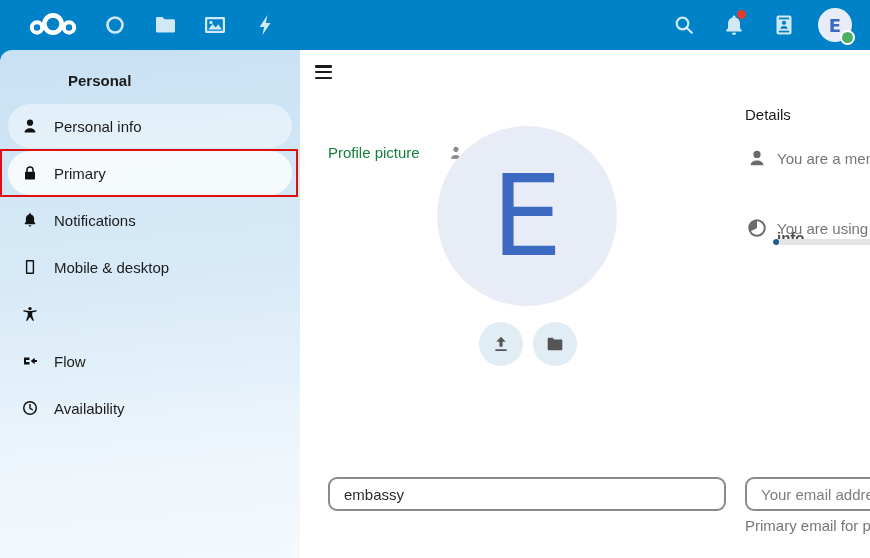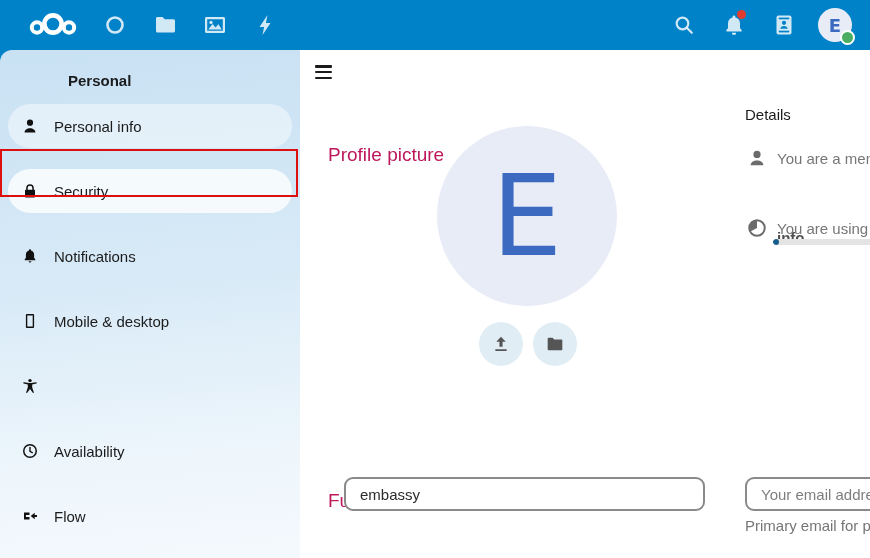--- a/index.html
+++ b/index.html
@@ -17,38 +17,38 @@
                    display:flex; align-items:center; justify-content:center; cursor:pointer;
                    font:700 18px "DejaVu Sans",sans-serif; }
   #status-dot { position:absolute; right:-3px; bottom:-3px; width:15px; height:15px; border-radius:50%;
                 border:2px solid #fff; }
 
   
   #sidebar { position:absolute; left:0; top:50px; width:300px; height:508px;
              border-top-left-radius:12px;
              background:linear-gradient(175deg,#c8e1f3 0%,#d8eaf7 45%,#eef6fc 80%,#f4f9fd 100%); }
   #sidebar-heading { position:absolute; left:68px; top:22px; font-size:15px; font-weight:700; color:#1b1b1b; }
-  #nav { position:absolute; left:8px; top:54px; width:284px; display:flex; flex-direction:column; gap:21px; }
+  #nav { position:absolute; left:8px; top:54px; width:284px; display:flex; flex-direction:column; gap:3px; }
   .nav-item { height:44px; border-radius:22px; display:flex; align-items:center; gap:16px;
               padding:0 14px; font-size:15px; color:#1b1b1b; cursor:pointer; }
   .nav-item .nicon { width:16px; height:16px; flex:0 0 16px; color:#111; }
   .nav-item .nicon svg { width:100%; height:100%; display:block; }
   .nav-item.active-soft { background:rgba(255,255,255,.45); }
   .nav-item.active { background:rgba(255,255,255,.78); }
   #security-annotation { position:absolute; left:0; top:99px; width:298px; height:48px;
                          border:2px solid #dd0f0f; pointer-events:none; z-index:5; }
 
   
   #main { position:absolute; left:300px; top:50px; width:570px; height:508px; background:#fff; }
   #hamburger { position:absolute; left:15px; top:15px; width:17px; height:14px; cursor:pointer;
                display:flex; flex-direction:column; justify-content:space-between; }
   #hamburger span { display:block; height:2.5px; background:#1b1b1b; border-radius:1px; }
 
   .field-label-row { position:absolute; display:flex; align-items:center; gap:28px; }
-  .field-label { font-size:19px; color:#be185d; }
+  .field-label { font-size:15px; color:#15803d; }
   .scope-icon { width:16px; height:16px; color:#8a8a8a; cursor:pointer; }
   .scope-icon svg { width:100%; height:100%; display:block; }
 
   #big-avatar { position:absolute; left:137px; top:76px; width:180px; height:180px; border-radius:50%;
                 display:flex; align-items:center; justify-content:center;
                 font:400 112px/1 "DejaVu Sans",sans-serif; }
   .round-btn { position:absolute; top:272px; width:44px; height:44px; border-radius:50%; border:none;
                background:#e0edf5; color:#555; cursor:pointer;
                display:flex; align-items:center; justify-content:center; }
   .round-btn svg { width:18px; height:18px; display:block; }
@@ -146,21 +146,21 @@
         </span>
         <span>Personal info</span>
       </div>
 
       <div class="nav-item active">
         <span class="nicon">
           <svg viewBox="0 0 16 16" fill="currentColor">
               <path d="M4.2 6.8V5a3.8 3.8 0 0 1 7.6 0v1.8h.6c.3 0 .6.3.6.6v6.4c0 .3-.3.6-.6.6H3.6a.6.6 0 0 1-.6-.6V7.4c0-.3.3-.6.6-.6zm1.5 0h4.6V5a2.3 2.3 0 0 0-4.6 0z"></path>
             </svg>
         </span>
-        <span>Security</span>
+        <span>Primary</span>
       </div>
 
       <div class="nav-item">
         <span class="nicon">
           <svg viewBox="0 0 16 16" fill="currentColor">
               <path d="M8 1.2c.5 0 1 .4 1 1v.3c1.8.4 3.1 2 3.1 4v3.3l1.1 1.5c.3.4 0 .9-.4.9H3.2c-.4 0-.7-.5-.4-.9l1.1-1.5V6.5c0-2 1.3-3.6 3.1-4v-.3c0-.6.5-1 1-1zM6.6 13.2h2.8a1.4 1.4 0 0 1-2.8 0z"></path>
             </svg>
         </span>
         <span>Notifications</span>
       </div>
@@ -180,33 +180,33 @@
           <svg viewBox="0 0 16 16" fill="currentColor">
               <circle cx="8" cy="2.6" r="1.7"></circle>
               <path d="M1.6 5.4c-.7-.2-.4-1.2.3-1.1L7 5.1h2l5.1-.8c.7-.1 1 .9.3 1.1l-4.2 1v3l1.6 4.9c.2.6-.7 1-1 .5L8 11l-2.8 3.8c-.3.5-1.2.1-1-.5l1.6-4.9v-3z"></path>
             </svg>
         </span>
       </div>
 
       <div class="nav-item">
         <span class="nicon">
           <svg viewBox="0 0 16 16" fill="currentColor">
+              <path d="M2 4.5h5.5V7H4v2h3.5v2.5H2zM8.7 8l4-3.2v2.1H15v2.2h-2.3v2.1z"></path>
+            </svg>
+        </span>
+        <span>Flow</span>
+      </div>
+
+      <div class="nav-item">
+        <span class="nicon">
+          <svg viewBox="0 0 16 16" fill="currentColor">
               <path d="M8 1a7 7 0 1 1 0 14A7 7 0 0 1 8 1zm0 1.5a5.5 5.5 0 1 0 0 11 5.5 5.5 0 0 0 0-11zm.7 1.5v3.9l2.4 1.4-.7 1.2L7.3 8.7V4z"></path>
             </svg>
         </span>
         <span>Availability</span>
-      </div>
-
-      <div class="nav-item">
-        <span class="nicon">
-          <svg viewBox="0 0 16 16" fill="currentColor">
-              <path d="M2 4.5h5.5V7H4v2h3.5v2.5H2zM8.7 8l4-3.2v2.1H15v2.2h-2.3v2.1z"></path>
-            </svg>
-        </span>
-        <span>Flow</span>
       </div>
 
     </nav>
 
     <div id="security-annotation" style="border-color: rgb(221, 15, 15);"></div>
   </div>
 
   <div id="main">
     <div id="hamburger">
       <span></span>
@@ -240,21 +240,21 @@
 
 
     <div class="field-label-row" style="left:28px; top:440px;">
       <span class="field-label">Full name</span>
       <span class="scope-icon">
         <svg viewBox="0 0 16 16" fill="currentColor">
             <path d="M8.6 1.9a2.6 2.6 0 1 1-1.2 5.1 2.6 2.6 0 0 1 1.2-5.1zM3 13.4c.3-2.2 2.5-3.5 5.2-3.3 2.8.2 4.8 1.7 4.8 3.9l-10-.2z"></path>
           </svg>
       </span>
     </div>
-    <input class="text-input" style="left: 44px; width: 361px;" type="text" value="embassy">
+    <input class="text-input" style="left: 28px; width: 398px;" type="text" value="embassy">
 
     <div id="details-heading">Details</div>
 
     <span class="detail-icon" style="left:447px; top:98px;">
       <svg viewBox="0 0 16 16" fill="currentColor">
           <path d="M8 2.2a2.9 2.9 0 1 1 0 5.8 2.9 2.9 0 0 1 0-5.8zM2.9 13.8c0-2.4 2.3-3.9 5.1-3.9s5.1 1.5 5.1 3.9z"></path>
         </svg>
     </span>
     <span class="detail-text" style="left:477px; top:100px;">You are a member of the following groups:</span>
     <span id="groups-value">info</span>

